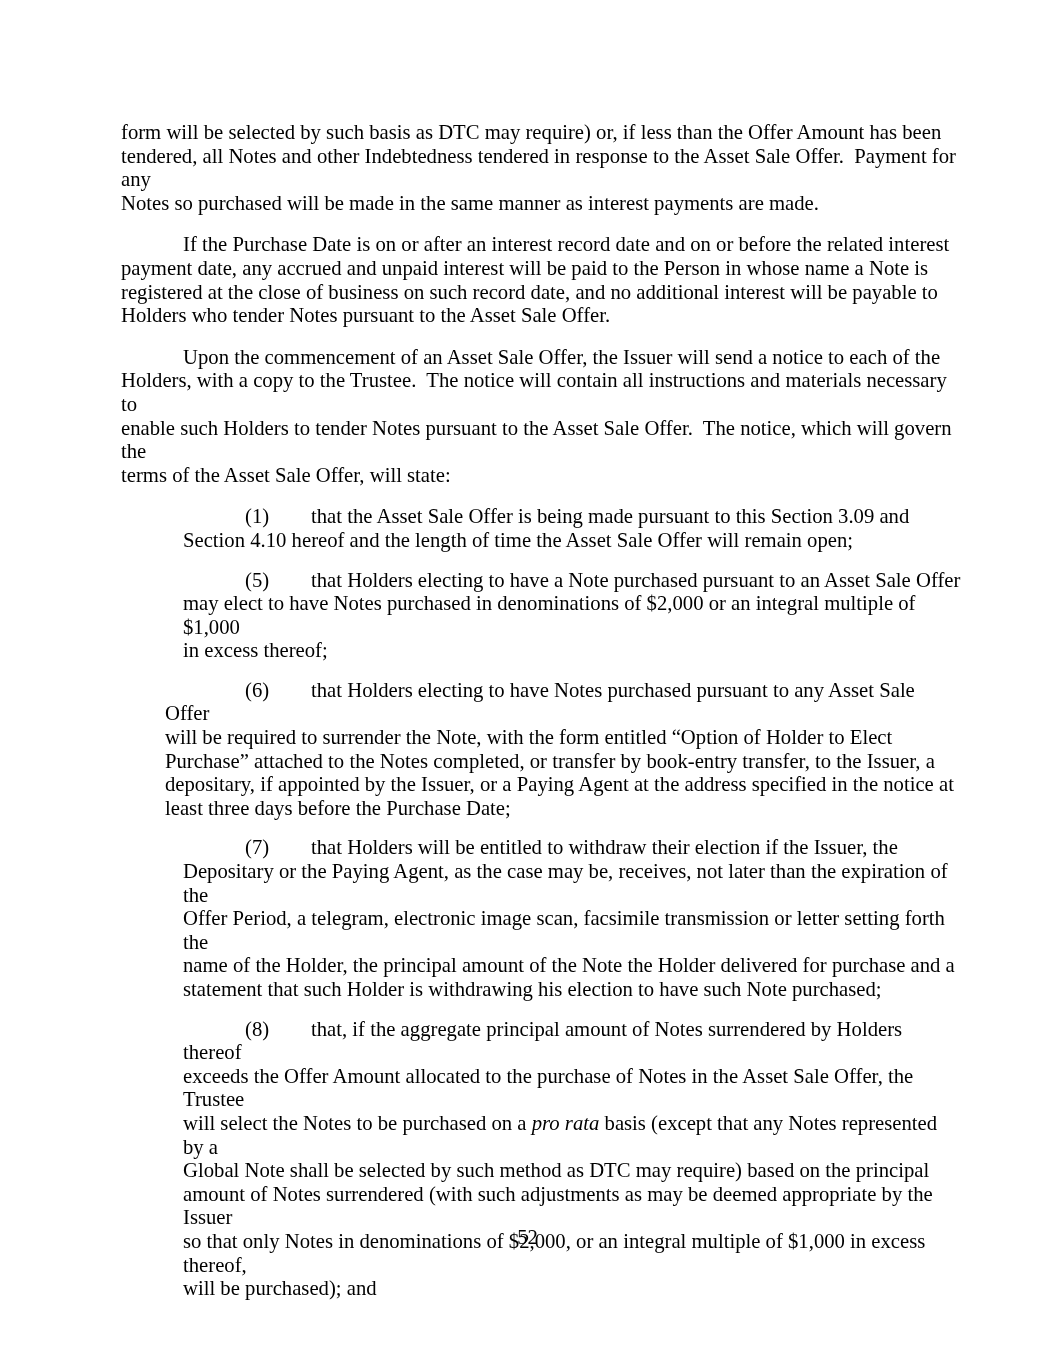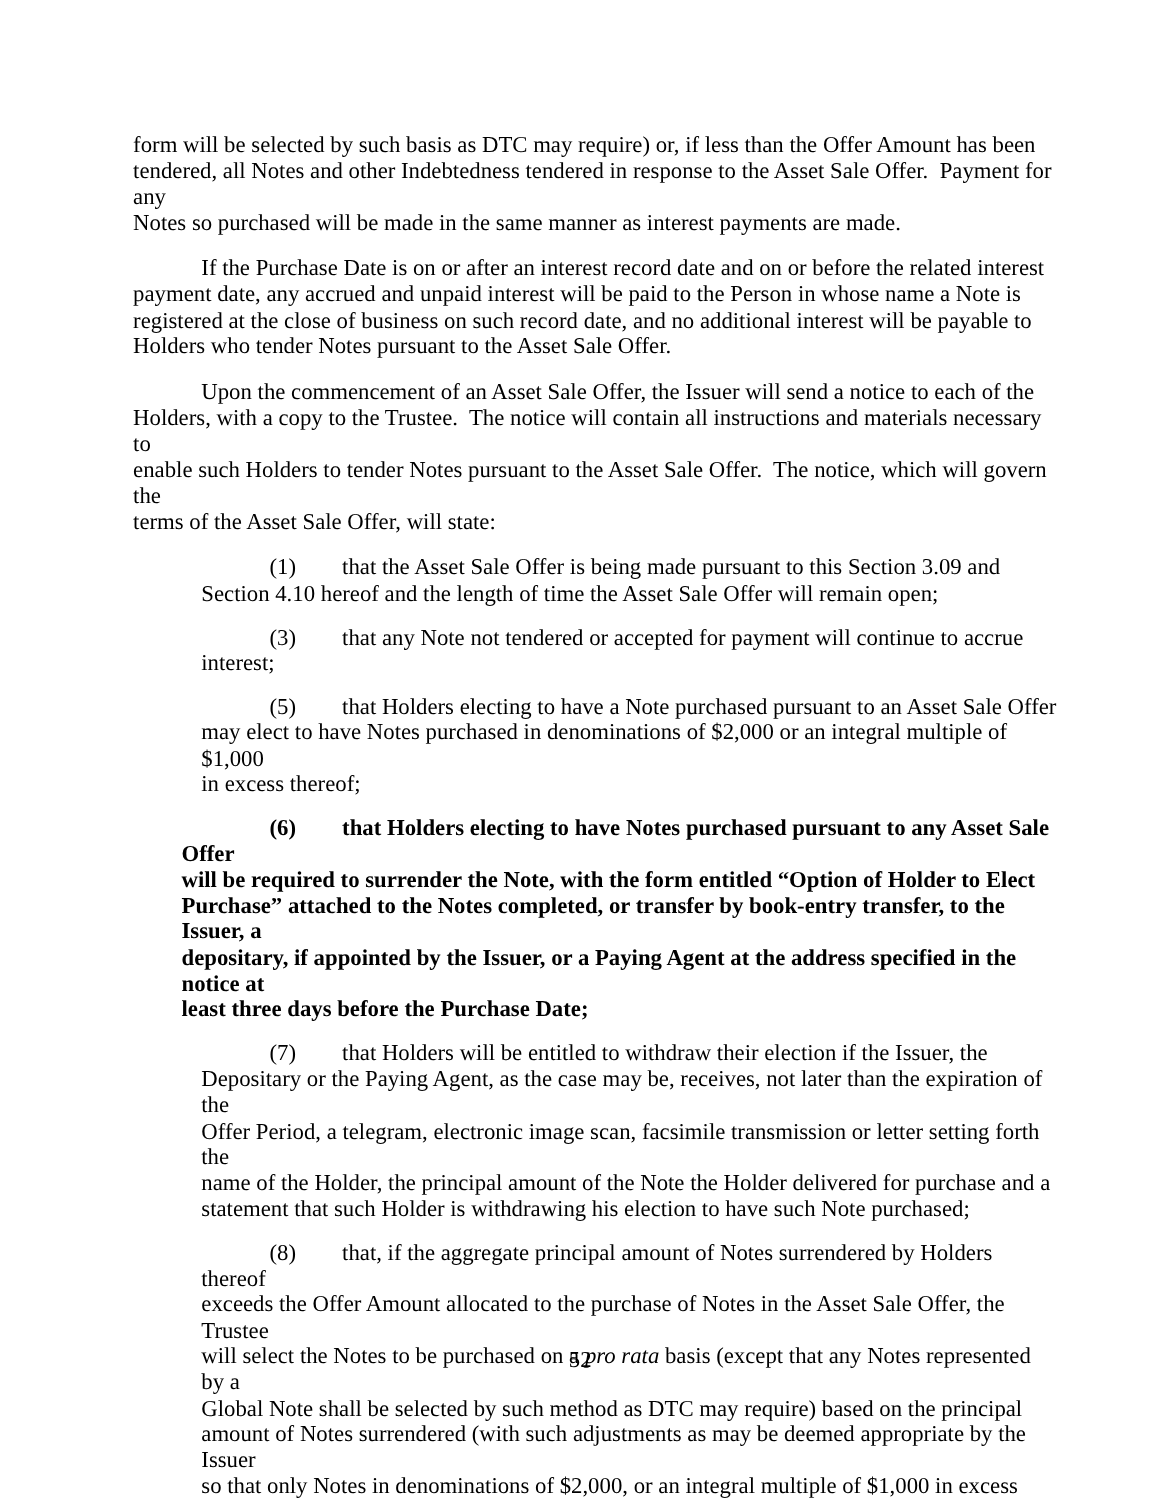--- a/index.html
+++ b/index.html
@@ -35,21 +35,20 @@
   }
   .item {
     margin: 0 0 16px 0;
     padding-left: 62px;
     text-indent: 62px;
     white-space: pre-wrap;
   }
   .item.hang-sm {
     padding-left: 44px;
     text-indent: 80px;
-    font-weight: bold;
   }
   .num {
     display: inline-block;
     width: 66px;
     text-indent: 0;
   }
   .itext {
     white-space: pre-wrap;
     text-align: center;
   }
@@ -81,22 +80,20 @@
 Holders who tender Notes pursuant to the Asset Sale Offer.</p>
   <p class="para indent tight">Upon the commencement of an Asset Sale Offer, the Issuer will send a notice to each of the
 Holders, with a copy to the Trustee.  The notice will contain all instructions and materials necessary to
 enable such Holders to tender Notes pursuant to the Asset Sale Offer.  The notice, which will govern the
 terms of the Asset Sale Offer, will state:</p>
 
   <p class="item"><span class="num">(1)</span><span class="itext">that the Asset Sale Offer is being made pursuant to this Section 3.09 and
 Section 4.10 hereof and the length of time the Asset Sale Offer will remain open;</span></p>
 
 
-  <p class="item"><span class="num">(3)</span><span class="itext">that any Note not tendered or accepted for payment will continue to accrue
-interest;</span></p>
 
 
   <p class="item"><span class="num">(5)</span><span class="itext">that Holders electing to have a Note purchased pursuant to an Asset Sale Offer
 may elect to have Notes purchased in denominations of $2,000 or an integral multiple of $1,000
 in excess thereof;</span></p>
 
   <p class="item hang-sm"><span class="num">(6)</span><span class="itext">that Holders electing to have Notes purchased pursuant to any Asset Sale Offer
 will be required to surrender the Note, with the form entitled “Option of Holder to Elect
 Purchase” attached to the Notes completed, or transfer by book-entry transfer, to the Issuer, a
 depositary, if appointed by the Issuer, or a Paying Agent at the address specified in the notice at

